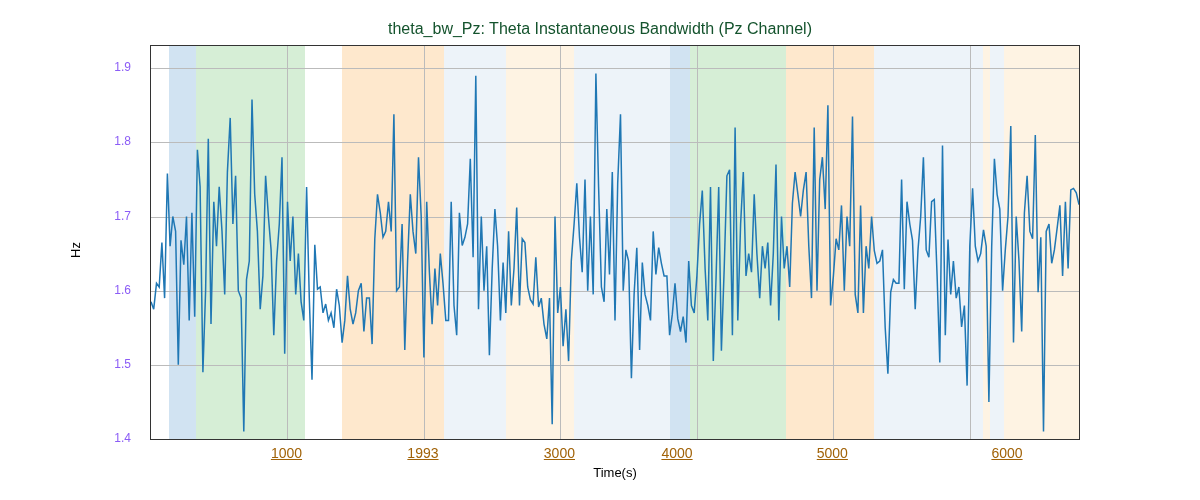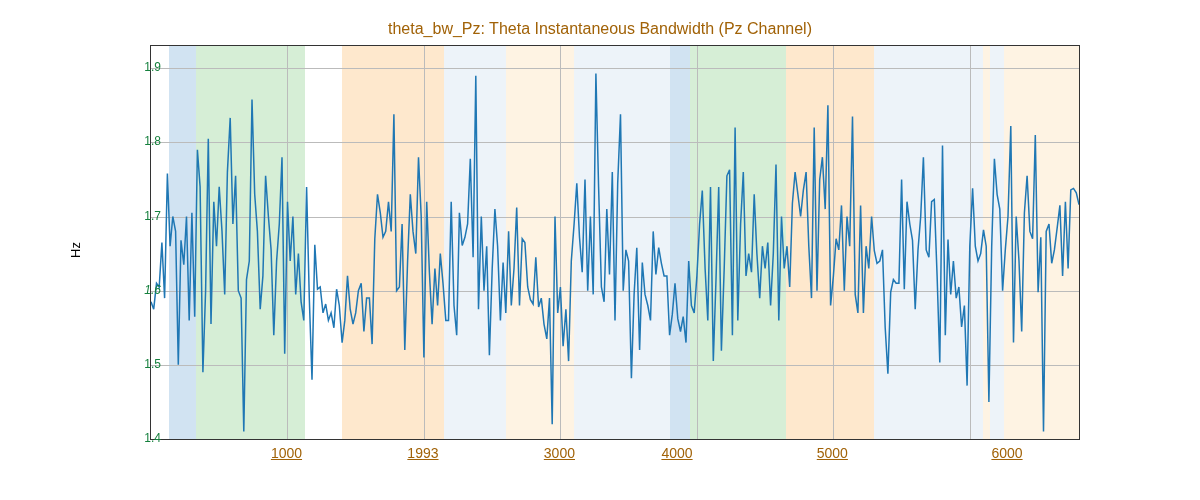--- a/index.html
+++ b/index.html
@@ -18,21 +18,21 @@
     width: 1200px;
     height: 500px;
   }
   .title {
     position: absolute;
     top: 20px;
     left: 0;
     width: 1200px;
     text-align: center;
     font-size: 16px;
-    color: #a16207;
+    color: #14532d;
   }
   .plot-area {
     position: absolute;
     left: 150px;
     top: 45px;
     width: 930px;
     height: 395px;
     border: 1px solid #333;
     box-sizing: border-box;
     overflow: hidden;
@@ -49,25 +49,25 @@
     position: absolute;
     left: 150px;
     width: 930px;
     top: 465px;
     text-align: center;
     font-size: 13px;
     color: #000;
   }
   .ytick {
     position: absolute;
-    right: 1039px;
+    right: 1069px;
     width: 50px;
     text-align: right;
     font-size: 12px;
-    color: #15803d;
+    color: #8b5cf6;
     transform: translateY(-50%);
   }
   .xtick {
     position: absolute;
     top: 445px;
     font-size: 14px;
     color: #a16207;
     transform: translateX(-50%);
     text-decoration: underline;
   }
@@ -139,24 +139,25 @@
       <div class="gridline-v" style="left: 272.941px;"></div>
       <div class="gridline-v" style="left: 409.412px;"></div>
       <div class="gridline-v" style="left: 545.882px;"></div>
       <div class="gridline-v" style="left: 682.353px;"></div>
       <div class="gridline-v" style="left: 818.824px;"></div>
       <svg class="series" viewBox="0 0 928 393" preserveAspectRatio="none">
       <path id="series-path" d="M0.0 255.8 L2.7 263.2 L5.5 237.3 L8.2 241.0 L10.9 196.5 L13.6 252.1 L16.4 127.5 L19.1 200.2 L21.8 170.5 L24.6 185.4 L27.3 318.8 L30.0 194.3 L32.8 218.7 L35.5 170.5 L38.2 274.4 L40.9 166.8 L43.7 270.7 L46.4 103.8 L49.1 140.9 L51.9 326.3 L54.6 244.7 L57.3 92.7 L60.0 278.1 L62.8 155.7 L65.5 200.2 L68.2 140.9 L71.0 185.4 L73.7 248.4 L76.4 126.1 L79.2 71.9 L81.9 178.0 L84.6 129.8 L87.3 244.7 L90.1 252.1 L92.8 385.6 L95.5 233.6 L98.3 215.0 L101.0 53.4 L103.7 148.3 L106.4 185.4 L109.2 263.2 L111.9 229.9 L114.6 129.8 L117.4 170.5 L120.1 203.9 L122.8 289.2 L125.6 215.0 L128.3 178.0 L131.0 111.2 L133.7 307.7 L136.5 155.7 L139.2 215.0 L141.9 170.5 L144.7 248.4 L147.4 207.6 L150.1 255.8 L152.8 274.4 L155.6 140.9 L158.3 252.1 L161.0 333.7 L163.8 198.7 L166.5 243.2 L169.2 241.0 L172.0 266.9 L174.7 258.0 L177.4 274.4 L180.1 266.9 L182.9 281.8 L185.6 243.2 L188.3 259.5 L191.1 296.6 L193.8 274.4 L196.5 229.9 L199.2 263.2 L202.0 278.1 L204.7 266.9 L207.4 244.7 L210.2 237.3 L212.9 285.5 L215.6 252.1 L218.4 252.1 L221.1 298.1 L223.8 192.8 L226.5 148.3 L229.3 166.8 L232.0 191.3 L234.7 185.4 L237.5 155.7 L240.2 185.4 L242.9 68.2 L245.6 244.7 L248.4 241.0 L251.1 178.0 L253.8 304.0 L256.6 215.0 L259.3 148.3 L262.0 185.4 L264.8 207.6 L267.5 111.2 L270.2 170.5 L272.9 311.4 L275.7 155.7 L278.4 226.2 L281.1 278.1 L283.9 222.5 L286.6 259.5 L289.3 207.6 L292.0 237.3 L294.8 274.4 L297.5 274.4 L300.2 155.7 L303.0 259.5 L305.7 289.2 L308.4 166.8 L311.2 199.5 L313.9 191.3 L316.6 178.0 L319.3 112.7 L322.1 211.3 L324.8 29.7 L327.5 263.2 L330.3 170.5 L333.0 244.7 L335.7 200.2 L338.4 309.2 L341.2 222.5 L343.9 163.1 L346.6 200.2 L349.4 274.4 L352.1 216.5 L354.8 266.9 L357.6 185.4 L360.3 259.5 L363.0 222.5 L365.7 161.6 L368.5 259.5 L371.2 192.8 L373.9 196.5 L376.7 241.0 L379.4 253.6 L382.1 258.0 L384.8 211.3 L387.6 261.0 L390.3 252.1 L393.0 278.1 L395.8 292.9 L398.5 252.1 L401.2 378.2 L404.0 170.5 L406.7 266.9 L409.4 241.0 L412.1 300.3 L414.9 263.2 L417.6 315.1 L420.3 215.0 L423.1 178.0 L425.8 137.2 L428.5 191.3 L431.2 226.2 L434.0 133.5 L436.7 244.7 L439.4 170.5 L442.2 248.4 L444.9 27.4 L447.6 140.9 L450.4 241.0 L453.1 255.8 L455.8 163.1 L458.5 228.4 L461.3 126.1 L464.0 274.4 L466.7 137.2 L469.5 68.2 L472.2 244.7 L474.9 203.9 L477.6 215.0 L480.4 332.2 L483.1 248.4 L485.8 201.7 L488.6 304.0 L491.3 216.5 L494.0 248.4 L496.8 259.5 L499.5 274.4 L502.2 185.4 L504.9 228.4 L507.7 201.7 L510.4 217.3 L513.1 229.9 L515.9 229.9 L518.6 289.2 L521.3 268.4 L524.0 237.3 L526.8 272.9 L529.5 285.5 L532.2 270.7 L535.0 296.6 L537.7 215.0 L540.4 259.5 L543.2 266.9 L545.9 229.9 L548.6 178.0 L551.3 144.6 L554.1 222.5 L556.8 274.4 L559.5 140.9 L562.3 315.1 L565.0 233.6 L567.7 140.9 L570.4 304.8 L573.2 222.5 L575.9 129.8 L578.6 123.8 L581.4 289.2 L584.1 81.6 L586.8 274.4 L589.6 178.0 L592.3 126.1 L595.0 229.9 L597.7 207.6 L600.5 226.2 L603.2 148.3 L605.9 207.6 L608.7 252.1 L611.4 200.2 L614.1 222.5 L616.8 196.5 L619.6 259.5 L622.3 207.6 L625.0 118.6 L627.8 274.4 L630.5 170.5 L633.2 222.5 L636.0 200.2 L638.7 241.0 L641.4 157.2 L644.1 126.1 L646.9 148.3 L649.6 170.5 L652.3 144.6 L655.1 126.1 L657.8 200.2 L660.5 252.1 L663.2 81.6 L666.0 244.7 L668.7 133.5 L671.4 111.2 L674.2 163.1 L676.9 59.3 L679.6 259.5 L682.4 229.9 L685.1 192.8 L687.8 203.9 L690.5 159.4 L693.3 244.7 L696.0 170.5 L698.7 200.2 L701.5 70.4 L704.2 248.4 L706.9 266.9 L709.6 159.4 L712.4 266.9 L715.1 200.2 L717.8 222.5 L720.6 170.5 L723.3 204.7 L726.0 217.3 L728.8 215.0 L731.5 203.9 L734.2 281.8 L736.9 327.7 L739.7 246.2 L742.4 233.6 L745.1 237.3 L747.9 237.3 L750.6 133.5 L753.3 243.2 L756.0 155.7 L758.8 178.0 L761.5 194.3 L764.2 263.2 L767.0 203.9 L769.7 170.5 L772.4 111.2 L775.2 203.9 L777.9 211.3 L780.6 155.7 L783.3 153.5 L786.1 229.9 L788.8 316.6 L791.5 99.4 L794.3 289.2 L797.0 193.5 L799.7 248.4 L802.4 215.0 L805.2 252.1 L807.9 241.0 L810.6 281.0 L813.4 259.5 L816.1 339.6 L818.8 200.2 L821.6 142.4 L824.3 200.2 L827.0 215.0 L829.7 207.6 L832.5 183.9 L835.2 200.2 L837.9 355.9 L840.7 200.2 L843.4 112.7 L846.1 148.3 L848.8 163.1 L851.6 244.7 L854.3 203.9 L857.0 170.5 L859.8 80.1 L862.5 296.6 L865.2 170.5 L868.0 215.0 L870.7 285.5 L873.4 166.8 L876.1 129.8 L878.9 185.4 L881.6 192.8 L884.3 89.0 L887.1 246.2 L889.8 191.3 L892.5 385.6 L895.2 185.4 L898.0 178.0 L900.7 217.3 L903.4 203.9 L906.2 181.7 L908.9 159.4 L911.6 229.9 L914.4 155.7 L917.1 222.5 L919.8 143.9 L922.5 142.4 L925.3 146.8 L928.0 158.7 "></path>
     </svg>
   </div>
 
+  <div class="xlabel">Time(s)</div>
 
 <div class="ytick" style="top: 438px;">1.4</div>
     <div class="ytick" style="top: 363.849px;">1.5</div>
-    <div class="ytick" style="top: 289.698px; font-style: italic;">1.6</div>
+    <div class="ytick" style="top: 289.698px;">1.6</div>
     <div class="ytick" style="top: 215.547px;">1.7</div>
     <div class="ytick" style="top: 141.396px;">1.8</div>
     <div class="ytick" style="top: 67.2453px;">1.9</div>
     <div class="xtick" style="left: 286.471px;">1000</div>
     <div class="xtick" style="left: 422.941px;">1993</div>
     <div class="xtick" style="left: 559.412px;">3000</div>
     <div class="xtick" style="left: 677px;">4000</div>
     <div class="xtick" style="left: 832.353px;">5000</div>
     <div class="xtick" style="left: 1007px;">6000</div>
   </div>

